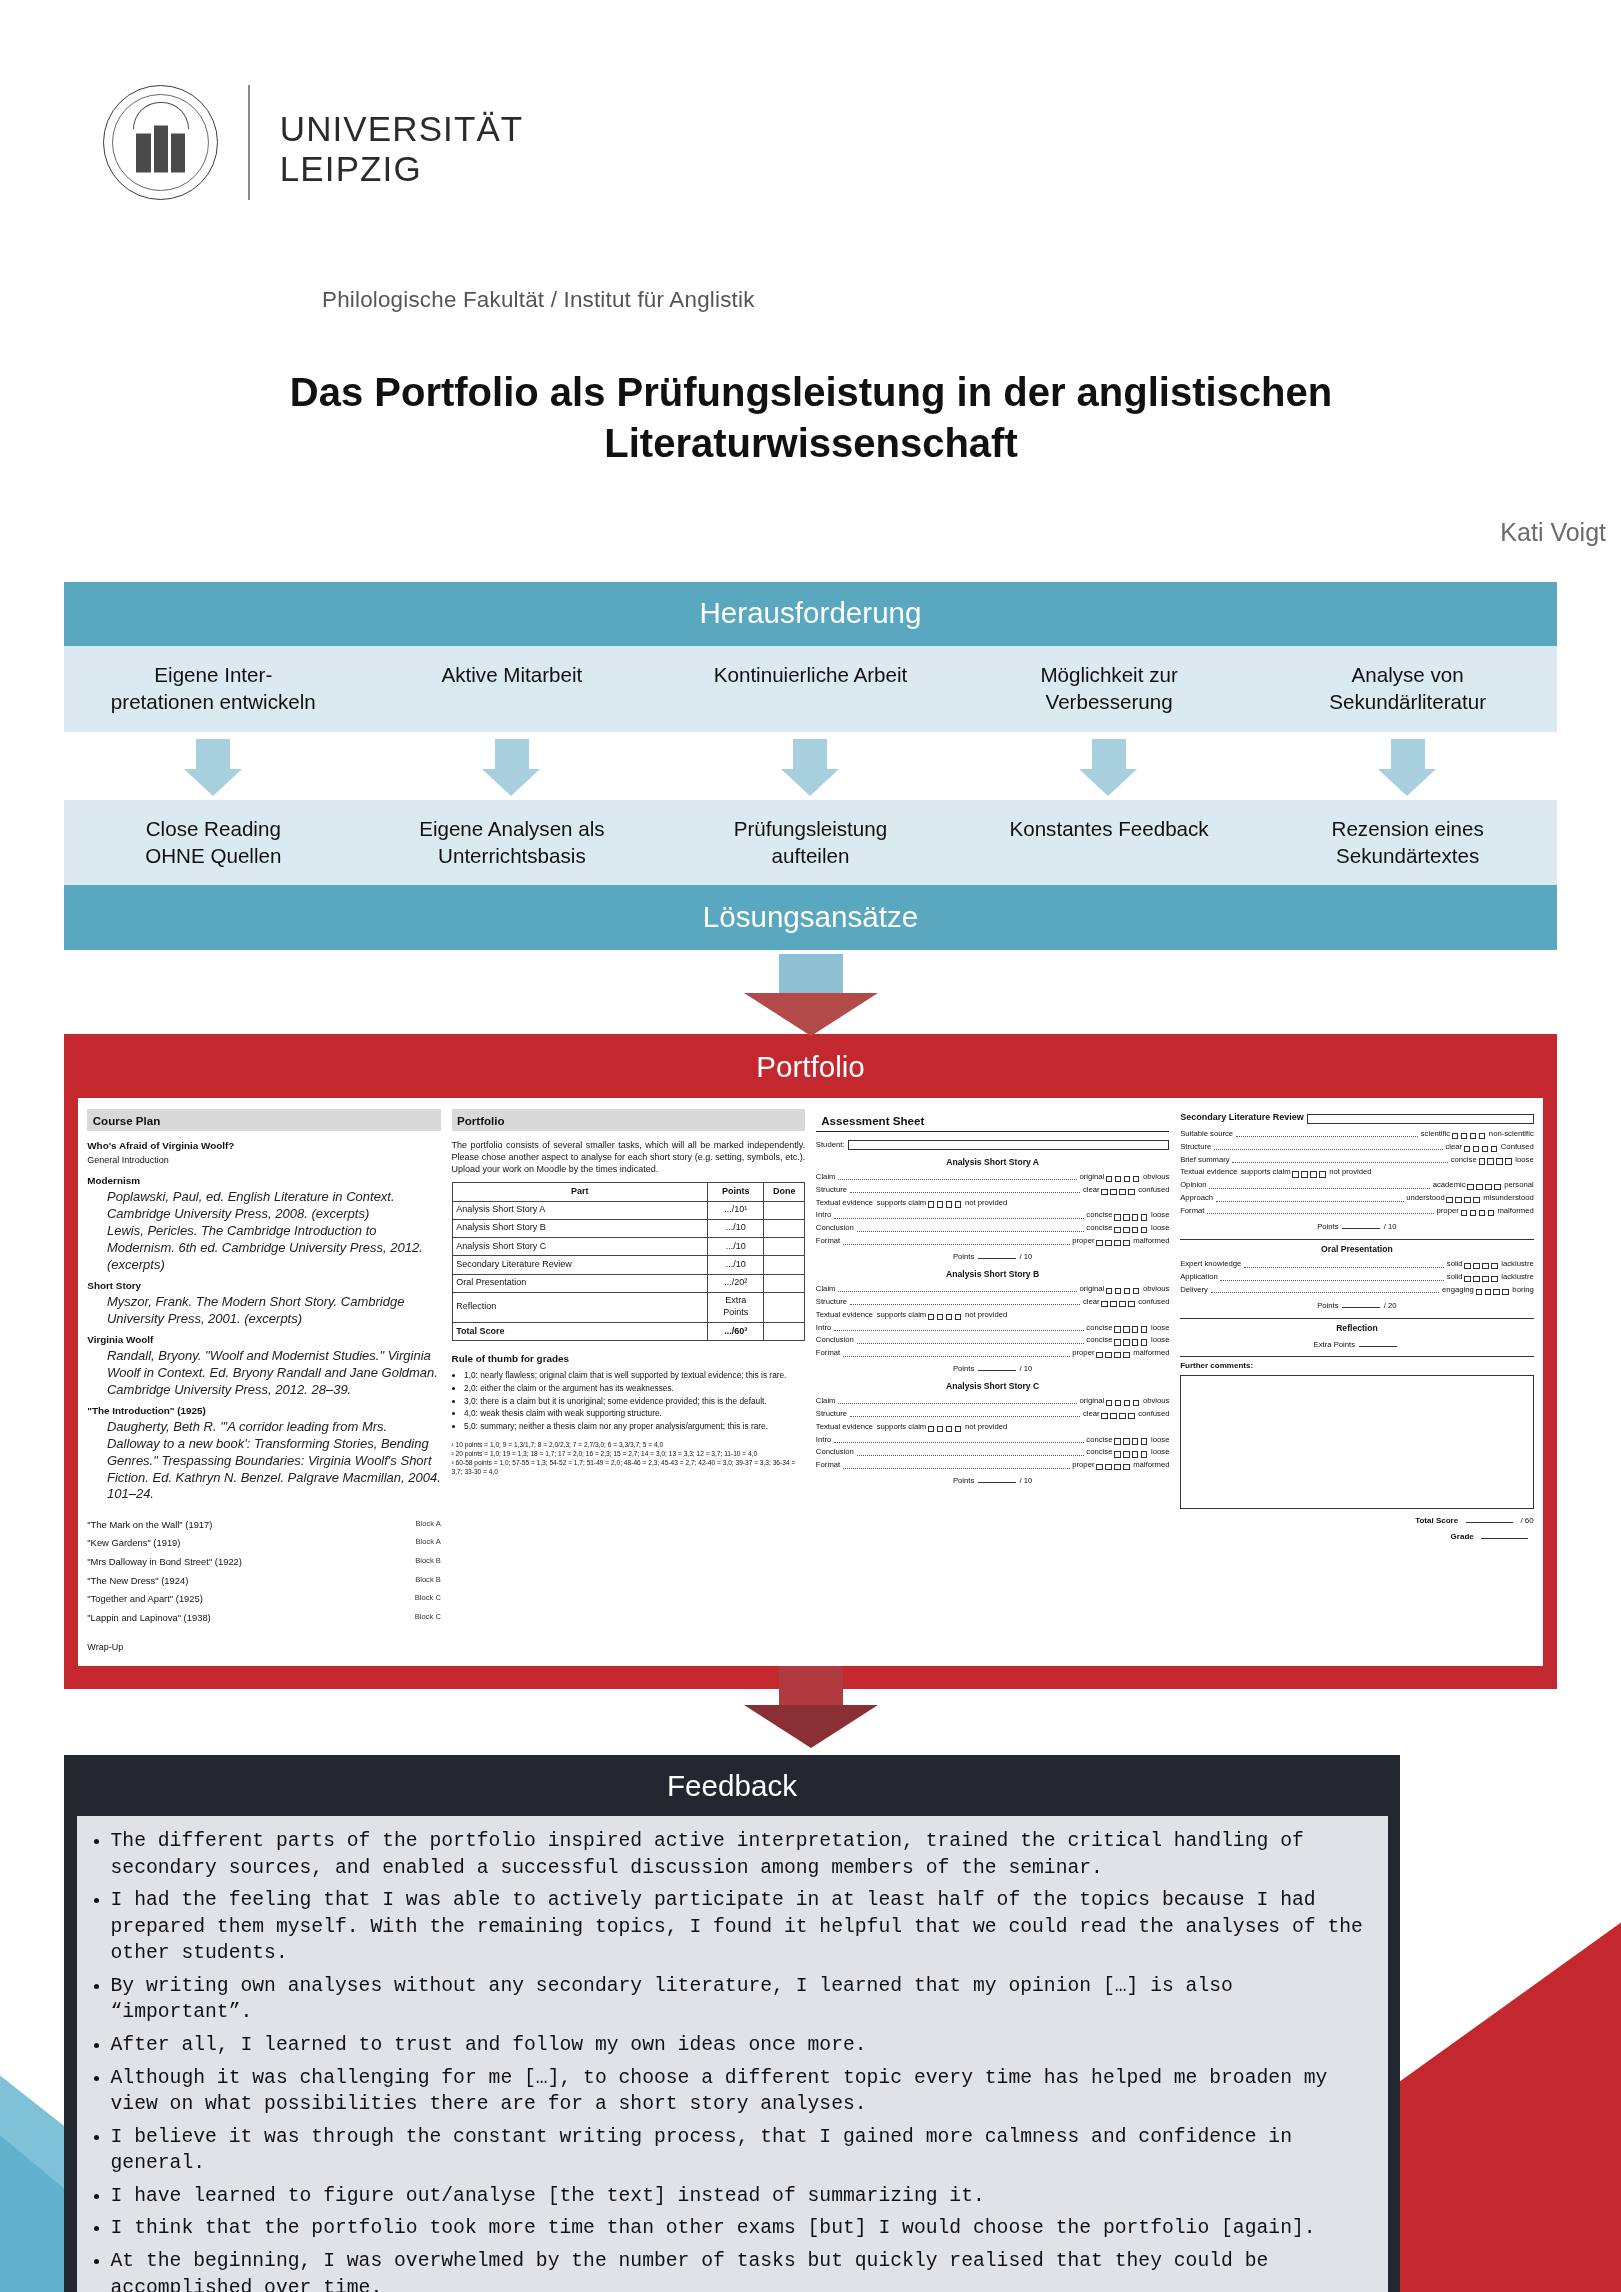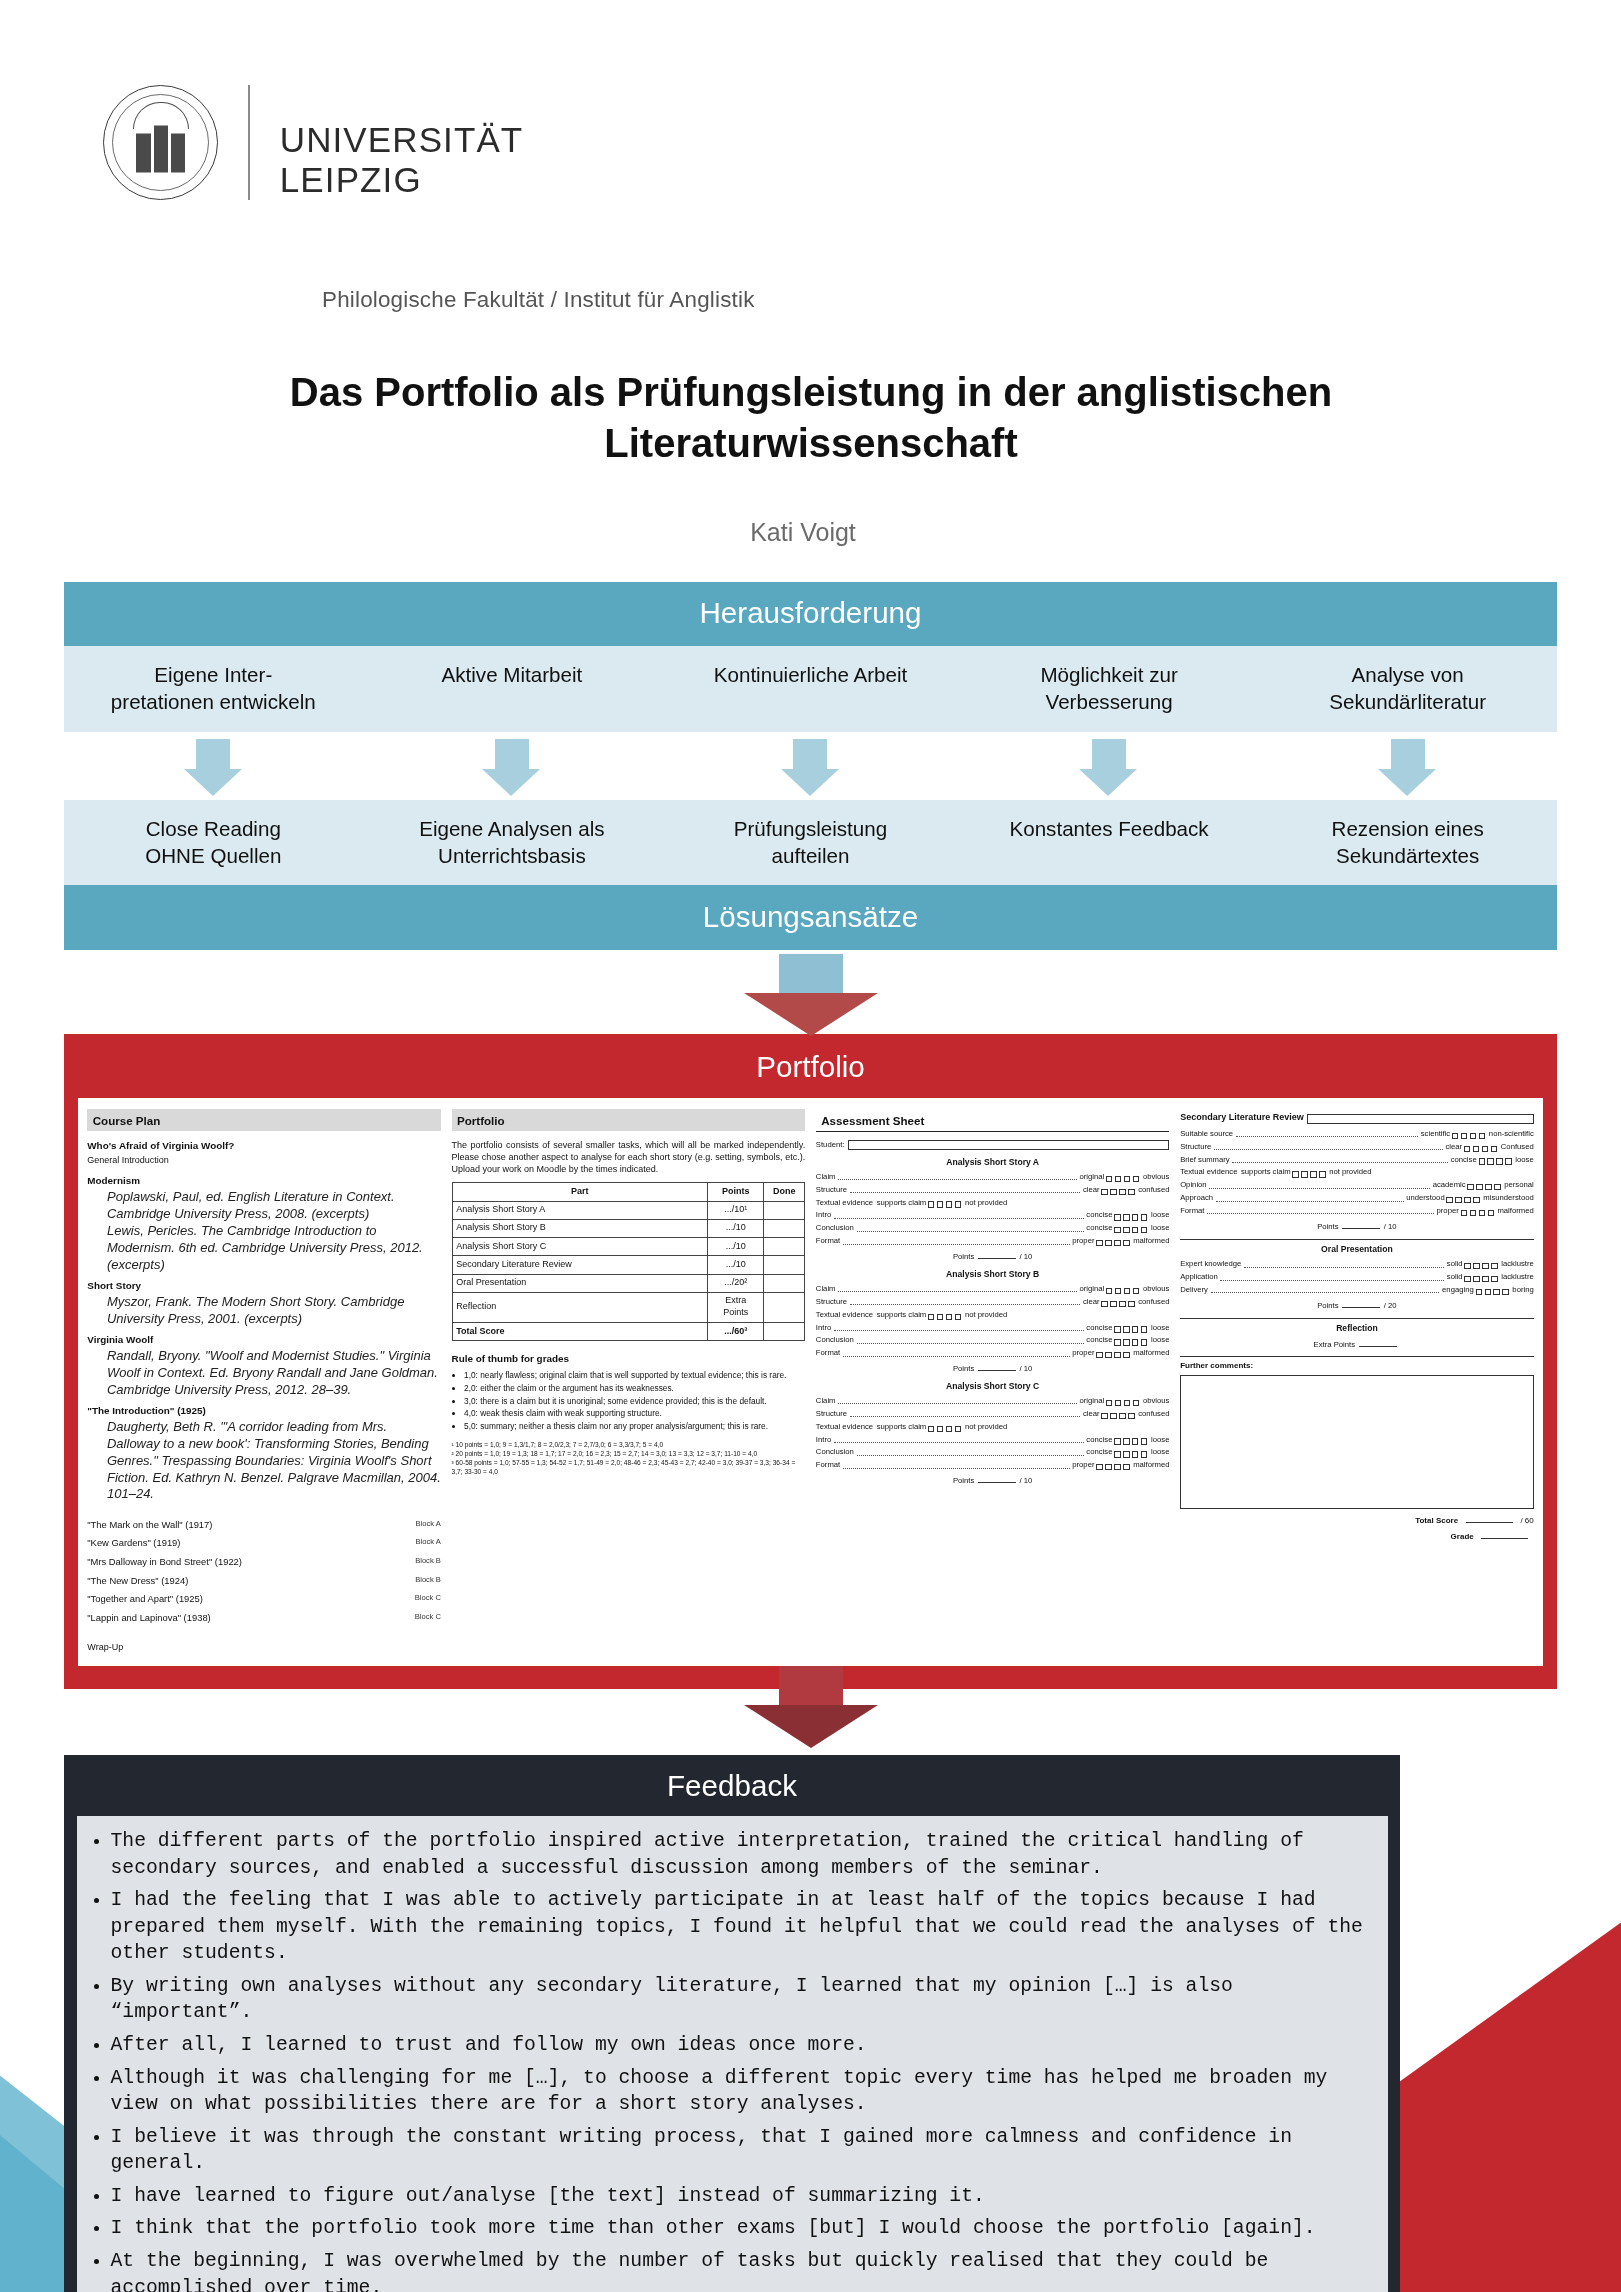--- a/index.html
+++ b/index.html
@@ -32,21 +32,21 @@
     width:0; height:0;
     border-right: 269px solid transparent;
     border-bottom: 224px solid #3f9fc0;
     z-index:0;
     opacity:.45;
   }
 
   
   .header {
     position:absolute; top:85px; left:103px; z-index:5;
-    display:flex; align-items:flex-end;
+    display:flex; align-items:center;
   }
   .seal {
     width:115px; height:115px; border-radius:50%;
     border:1.8px solid #3a3a3a; position:relative; flex:0 0 auto;
     background:#fff;
   }
   .seal .inner {
     position:absolute; inset:8px; border-radius:50%;
     border:0.9px solid #6a6a6a;
   }
@@ -80,21 +80,21 @@
     font-size:22.4px; color:#555; letter-spacing:0.2px;
   }
 
   .title {
     position:absolute; top:367px; left:0; width:1622px; z-index:5;
     text-align:center; font-size:40px; font-weight:bold; line-height:1.28;
     color:#111; padding:0 179px;
   }
   .author {
     position:absolute; top:518px; left:0; width:1606px; z-index:5;
-    text-align:center; font-size:25px; color:#6b6b6b;
+    text-align:right; font-size:25px; color:#6b6b6b;
   }
 
   
   .chal-wrap {
     position:absolute; left:64px; top:582px; width:1493px; z-index:5;
     background:#5aa7c0;
     padding-bottom:0;
   }
   .band-title {
     text-align:center; color:#fff; font-size:29.6px; padding:14.3px 0 16px;

